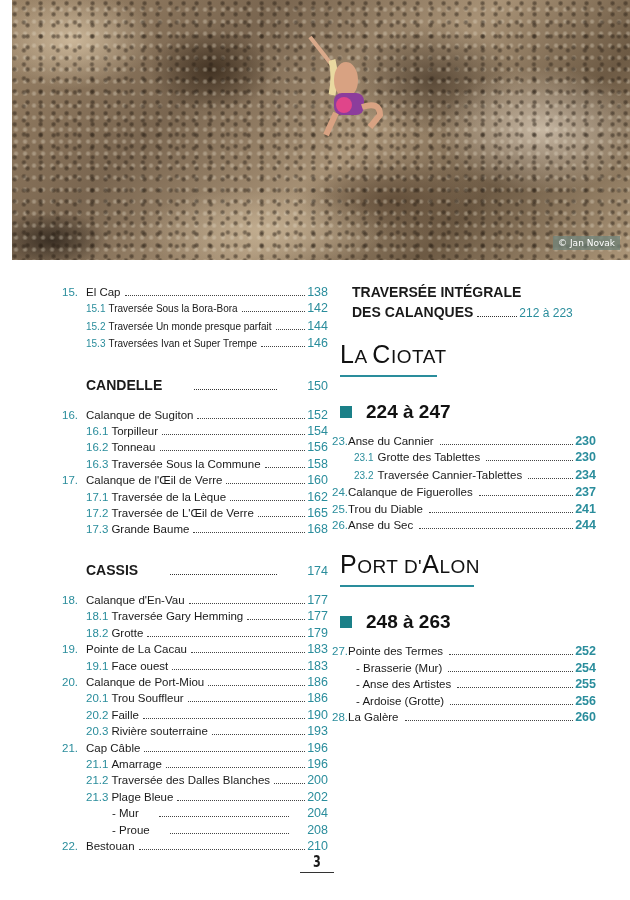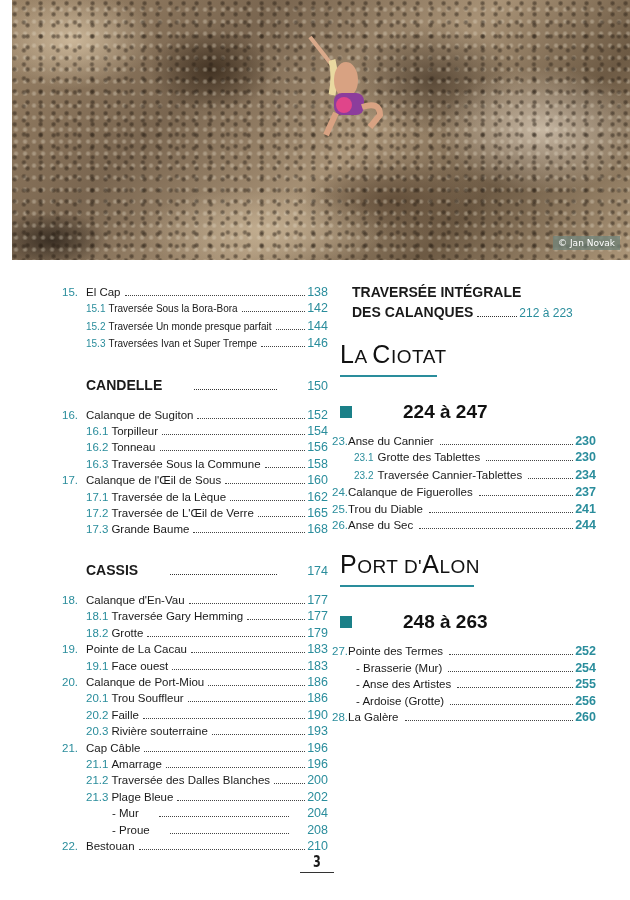--- a/index.html
+++ b/index.html
@@ -59,21 +59,21 @@
   .trav .line2 { display: flex; align-items: baseline; }
   .trav .dots { flex: 0 0 40px; border-bottom: 1.6px dotted #333; }
   .trav .range { color: #2a8d9c; font-weight: normal; font-size: 12px; }
 
   .region { margin-top: 16px; padding-left: 8px; }
   .region-title { font-size: 25px; letter-spacing: 0.5px; color: #111; line-height: 30px; }
   .region-title .sc { font-size: 19px; }
   .region-rule { height: 2px; background: #2a8d9c; width: 97px; margin-top: 3px; }
   .region-rule.wide { width: 134px; }
 
-  .rangehead { display: flex; align-items: center; margin: 24px 0 10px 8px; gap: 37px; }
+  .rangehead { display: flex; align-items: center; margin: 24px 0 10px 8px; }
   .square { width: 12px; height: 12px; background: #1b8088; margin-right: 14px; }
   .rangehead .txt { font-size: 19px; font-weight: bold; color: #111; }
 
   .r-row { display: flex; align-items: baseline; font-size: 11.5px; line-height: 16.4px; white-space: nowrap; }
   .r-row .num { color: #2a8d9c; }
   .r-row.l2r { padding-left: 22px; }
   .r-row.l2r .num { font-size: 10px; margin-right: 4px; }
   .r-row.l3r { padding-left: 24px; }
   .r-row .dots { margin-left: 6px; }
   .r-row .page { font-weight: bold; }
@@ -150,21 +150,21 @@
       <span class="page">156</span>
     </div>
     <div class="row l2">
       <span class="num">16.3</span>
       <span class="title">Traversée Sous la Commune</span>
       <span class="dots"></span>
       <span class="page">158</span>
     </div>
     <div class="row l1">
       <span class="num">17.</span>
-      <span class="title">Calanque de l'Œil de Sous</span>
+      <span class="title">Calanque de l'Œil de Verre</span>
       <span class="dots"></span>
       <span class="page">160</span>
     </div>
     <div class="row l2">
       <span class="num">17.1</span>
       <span class="title">Traversée de la Lèque</span>
       <span class="dots"></span>
       <span class="page">162</span>
     </div>
     <div class="row l2">

